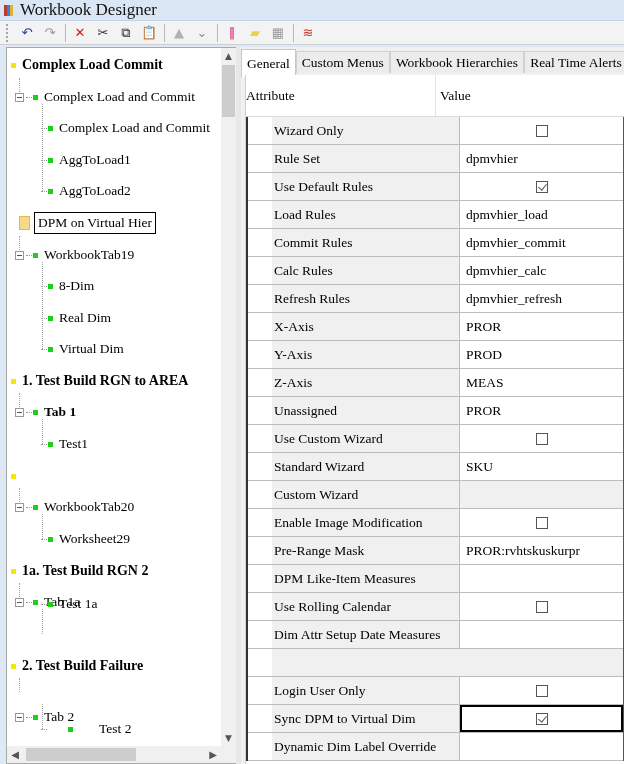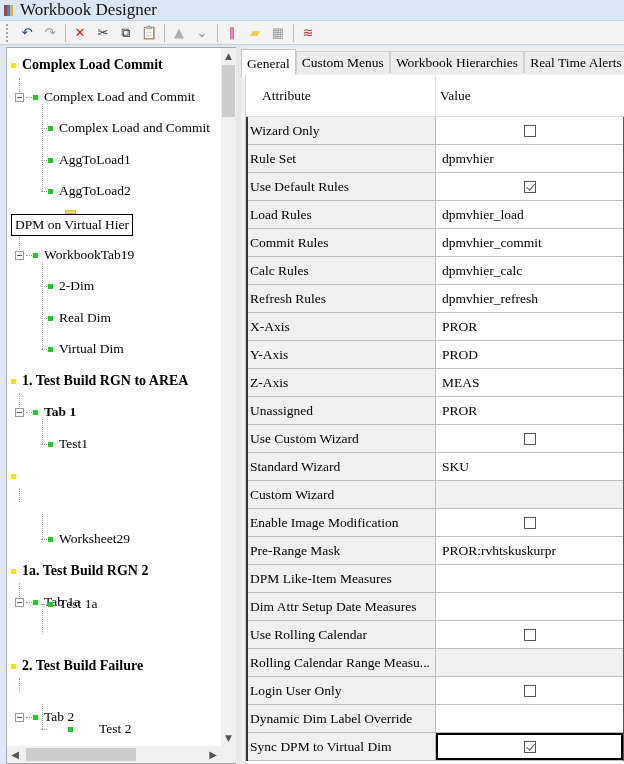--- a/index.html
+++ b/index.html
@@ -33,24 +33,24 @@
   .hscroll .arrow { position: absolute; top: 0; width: 16px; height: 17px; display: flex; align-items: center; justify-content: center; font-size: 10px; color: #555; font-family: "DejaVu Sans", sans-serif; }
   .hscroll .thumb { position: absolute; left: 19px; top: 2px; width: 110px; height: 13px; background: #cdcdcd; }
   .corner { position: absolute; left: 214px; top: 698px; width: 15px; height: 17px; background: #f0f0f0; }
   .splitter { position: absolute; left: 236px; top: 47px; width: 5px; height: 717px; background: #e8e8e8; }
   .right-pane { position: absolute; left: 241px; top: 47px; width: 383px; height: 717px; background: #f0f0f0; }
   .tabs { position: absolute; left: 0; top: 2px; height: 24px; display: flex; }
   .tab { height: 22px; padding: 0 5px; display: flex; align-items: center; font-size: 13.5px; background: #ececec; border: 1px solid #d0d0d0; border-bottom: none; margin-top: 2px; white-space: nowrap; }
   .tab.active { background: #fff; height: 28px; margin-top: 0; border-color: #c8c8c8; }
   .grid { position: absolute; left: 4px; top: 28px; width: 379px; height: 689px; background: #fff; border-left: 1px solid #cfcfcf; }
   .grid-header { display: flex; height: 42px; background: #fff; border-bottom: 1px solid #dcdcdc; }
-  .grid-header .c1 { width: 190px; padding-left: 16px; display: flex; align-items: center; font-size: 13.5px; border-right: 1px solid #e4e4e4; }
+  .grid-header .c1 { width: 190px; padding-left: 0; display: flex; align-items: center; font-size: 13.5px; border-right: 1px solid #e4e4e4; }
   .grid-header .c2 { flex: 1; padding-left: 4px; display: flex; align-items: center; font-size: 13.5px; }
   .rows { border-left: 2px solid #333; border-right: 1px solid #555; }
-  .row { display: flex; height: 28px; border-bottom: 1px solid #bdbdbd; }
+  .row { display: flex; height: 28px; border-bottom: 1px solid #bdbdbd; padding-left: 24px; }
   .row .c1 { width: 188px; background: #f0f0f0; padding-left: 2px; display: flex; align-items: center; font-size: 13.5px; border-right: 1px solid #bdbdbd; white-space: nowrap; overflow: hidden; }
   .row .c2 { flex: 1; background: #fff; padding-left: 6px; display: flex; align-items: center; font-size: 13.5px; }
   .row .c2.disabled { background: #f0f0f0; }
   .row .c2.center { justify-content: center; padding-left: 0; }
   .row .c2.focused { border: 2px solid #000; }
   .cb { width: 12px; height: 12px; border: 1px solid #555; background: #fff; position: relative; }
   .cb.checked::after { content: ""; position: absolute; left: 3px; top: 0px; width: 4px; height: 7px; border: solid #555; border-width: 0 1.5px 1.5px 0; transform: rotate(40deg); }
 </style>
 </head>
 <body>
@@ -128,34 +128,34 @@
       <div class="tree-row" style="top: 99px; left: 34px;">
         <span class="dash"></span>
         <span class="sq green"></span>
         <span>AggToLoad1</span>
       </div>
       <div class="tree-row" style="top: 130px; left: 34px;">
         <span class="dash"></span>
         <span class="sq green"></span>
         <span>AggToLoad2</span>
       </div>
-      <div class="tree-row" style="top: 162px; left: 4px; flex-direction: column;">
+      <div class="tree-row" style="top: 162px; left: 12px;">
         <span class="folder"></span>
         <span class="selected-box">DPM on Virtual Hier</span>
       </div>
       <div class="tree-row" style="top: 194px; left: 8px;">
         <span class="expander"></span>
         <span class="dash"></span>
         <span class="sq green"></span>
         <span>WorkbookTab19</span>
       </div>
       <div class="tree-row" style="top: 225px; left: 34px;">
         <span class="dash"></span>
         <span class="sq green"></span>
-        <span>2-Dim</span>
+        <span>8-Dim</span>
       </div>
       <div class="tree-row" style="top: 257px; left: 34px;">
         <span class="dash"></span>
         <span class="sq green"></span>
         <span>Real Dim</span>
       </div>
       <div class="tree-row" style="top: 288px; left: 34px;">
         <span class="dash"></span>
         <span class="sq green"></span>
         <span>Virtual Dim</span>
@@ -170,20 +170,26 @@
         <span class="sq green"></span>
         <span>Tab 1</span>
       </div>
       <div class="tree-row" style="top: 383px; left: 34px;">
         <span class="dash"></span>
         <span class="sq green"></span>
         <span>Test1</span>
       </div>
       <div class="tree-row root" style="top: 415px; left: 4px;">
         <span class="sq yellow"></span>
+      </div>
+      <div class="tree-row" style="top: 446px; left: 8px;">
+        <span class="expander"></span>
+        <span class="dash"></span>
+        <span class="sq green"></span>
+        <span>WorkbookTab20</span>
       </div>
       <div class="tree-row" style="top: 478px; left: 34px;">
         <span class="dash"></span>
         <span class="sq green"></span>
         <span>Worksheet29</span>
       </div>
       <div class="tree-row root" style="top: 510px; left: 4px;">
         <span class="sq yellow"></span>
         <span>1a. Test Build RGN 2</span>
       </div>
@@ -324,44 +330,43 @@
         </div>
         <div class="row">
           <div class="c1">Pre-Range Mask</div>
           <div class="c2">PROR:rvhtskuskurpr</div>
         </div>
         <div class="row">
           <div class="c1">DPM Like-Item Measures</div>
           <div class="c2"></div>
         </div>
         <div class="row">
+          <div class="c1">Use Rolling Calendar</div>
+          <div class="c2 center">
+            <span class="cb"></span>
+          </div>
+        </div>
+        <div class="row">
           <div class="c1">Dim Attr Setup Date Measures</div>
           <div class="c2"></div>
         </div>
         <div class="row">
-          <div class="c1">Use Rolling Calendar</div>
-          <div class="c2 center">
-            <span class="cb"></span>
-          </div>
-        </div>
-        <div class="row">
-          <div class="c1">Rolling Calendar Range Measu...</div>
           <div class="c2 disabled"></div>
         </div>
         <div class="row">
           <div class="c1">Login User Only</div>
           <div class="c2 center">
             <span class="cb"></span>
           </div>
-        </div>
-        <div class="row">
-          <div class="c1">Dynamic Dim Label Override</div>
-          <div class="c2"></div>
         </div>
         <div class="row">
           <div class="c1">Sync DPM to Virtual Dim</div>
           <div class="c2 center focused">
             <span class="cb checked"></span>
           </div>
         </div>
+        <div class="row">
+          <div class="c1">Dynamic Dim Label Override</div>
+          <div class="c2"></div>
+        </div>
       </div>
   </div>
 </div>
 
 </body></html>

